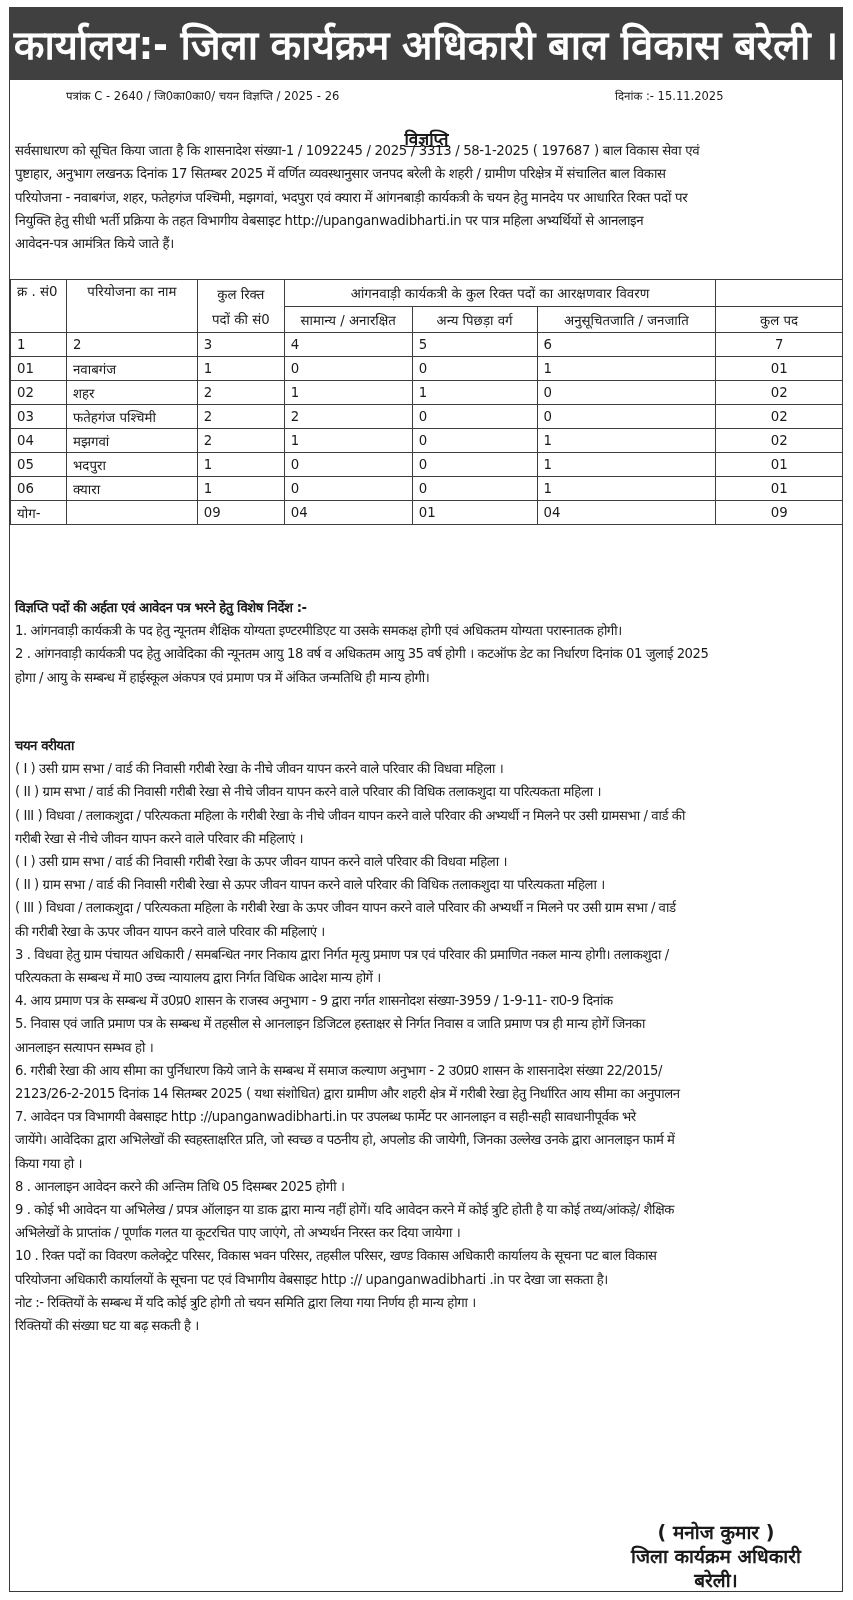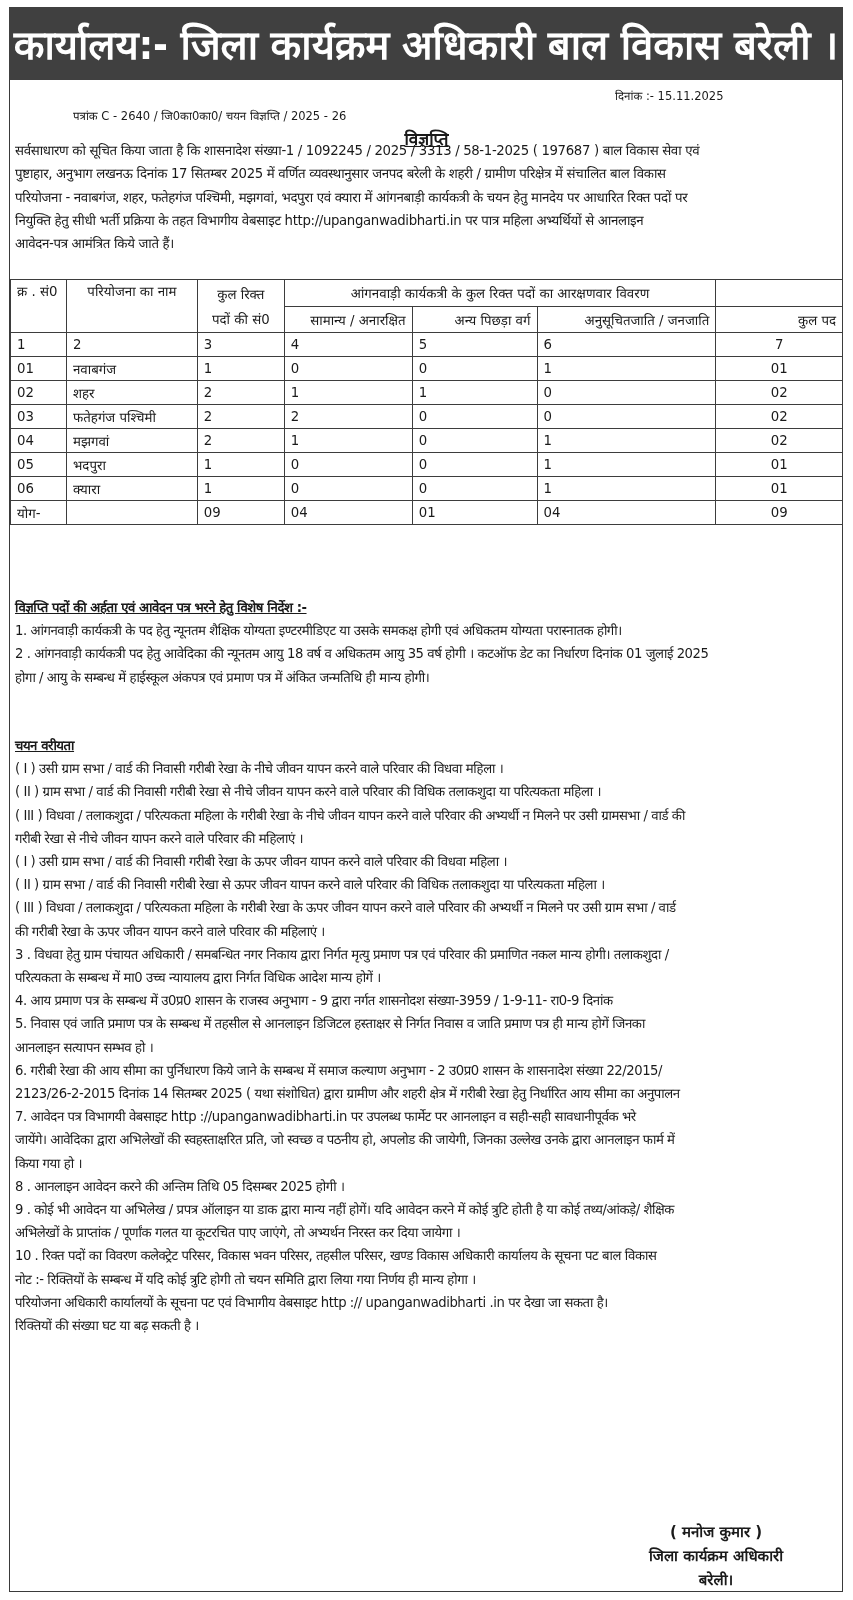--- a/index.html
+++ b/index.html
@@ -5,39 +5,39 @@
   html, body { margin:0; padding:0; background:#ffffff; }
   body { width:853px; height:1600px; position:relative; overflow:hidden;
          font-family:"DejaVu Sans", "Liberation Sans", sans-serif; color:#1a1a1a; }
   .frame { position:absolute; left:9px; top:7px; width:834px; height:1585px;
            border:1.5px solid #3a3a3a; box-sizing:border-box; }
   .banner { position:absolute; left:9px; top:7px; width:834px; height:73px; background:#404040;
             color:#ffffff; display:flex; align-items:center; justify-content:center;
             font-family:"DejaVu Sans Condensed","DejaVu Sans", sans-serif; font-weight:bold;
             font-size:40px; letter-spacing:0px; white-space:nowrap; }
   .ref-line { position:absolute; top:88px; left:0; width:853px; height:18px; font-size:11.5px; }
-  .ref-no { position:absolute; left:73px;margin-top:20px; }
+  .ref-no { position:absolute; left:66px; }
   .ref-date { position:absolute; left:615px; }
   .notice-title { position:absolute; top:107px; left:0; width:853px; text-align:center;
                   font-size:17px; font-weight:bold; text-decoration:underline;margin-top:20px; }
   .para { position:absolute; left:15px; width:824px; font-size:13.3px; line-height:23.3px; }
   .intro { top:131px; letter-spacing:-0.35px;margin-top:8px; }
   table.vac { position:absolute; left:10px; top:279px; width:833px; border-collapse:collapse;
               font-size:13.3px; }
   table.vac td { border:1.2px solid #3d3d3d; padding:0 6px; height:23px; vertical-align:middle;
                  white-space:nowrap; }
   table.vac tr.h1 td { height:26px; }
-  table.vac tr.h2 td { height:25px;text-align:right; }
+  table.vac tr.h2 td { height:25px; }
   .c { text-align:center; }
-  .u { text-decoration:underline; font-weight:bold; }
+  .u { font-weight:bold; }
   .b { font-weight:bold; }
   .body-text { position:absolute; left:15px; width:828px; font-size:13.2px; line-height:23.2px;
                letter-spacing:-0.45px; }
   .sig { position:absolute; right:22px; top:1520px; width:230px; text-align:center; font-weight:bold;
-         font-size:15px; line-height:24px; }
+         font-size:19px; line-height:24px; }
   .line { display:block; white-space:nowrap; }
 </style>
 </head>
 <body>
 
 <div class="frame"></div>
 
 <div class="banner">
   <span>कार्यालय:- जिला कार्यक्रम अधिकारी बाल विकास बरेली ।</span>
 </div>
@@ -183,22 +183,22 @@
   <span class="line">आनलाइन सत्यापन सम्भव हो ।</span>
   <span class="line">6. गरीबी रेखा की आय सीमा का पुर्निधारण किये जाने के सम्बन्ध में समाज कल्याण अनुभाग - 2 उ0प्र0 शासन के शासनादेश संख्या 22/2015/</span>
   <span class="line">2123/26-2-2015 दिनांक 14 सितम्बर 2025 ( यथा संशोधित) द्वारा ग्रामीण और शहरी क्षेत्र में गरीबी रेखा हेतु निर्धारित आय सीमा का अनुपालन</span>
   <span class="line">7. आवेदन पत्र विभागयी वेबसाइट http ://upanganwadibharti.in पर उपलब्ध फार्मेट पर आनलाइन व सही-सही सावधानीपूर्वक भरे</span>
   <span class="line">जायेंगे। आवेदिका द्वारा अभिलेखों की स्वहस्ताक्षरित प्रति, जो स्वच्छ व पठनीय हो, अपलोड की जायेगी, जिनका उल्लेख उनके द्वारा आनलाइन फार्म में</span>
   <span class="line">किया गया हो ।</span>
   <span class="line">8 . आनलाइन आवेदन करने की अन्तिम तिथि 05 दिसम्बर 2025 होगी ।</span>
   <span class="line">9 . कोई भी आवेदन या अभिलेख / प्रपत्र ऑलाइन या डाक द्वारा मान्य नहीं होगें। यदि आवेदन करने में कोई त्रुटि होती है या कोई तथ्य/आंकड़े/ शैक्षिक</span>
   <span class="line">अभिलेखों के प्राप्तांक / पूर्णांक गलत या कूटरचित पाए जाएंगे, तो अभ्यर्थन निरस्त कर दिया जायेगा ।</span>
   <span class="line">10 . रिक्त पदों का विवरण कलेक्ट्रेट परिसर, विकास भवन परिसर, तहसील परिसर, खण्ड विकास अधिकारी कार्यालय के सूचना पट बाल विकास</span>
+  <span class="line">परियोजना अधिकारी कार्यालयों के सूचना पट एवं विभागीय वेबसाइट http :// upanganwadibharti .in पर देखा जा सकता है।</span>
   <span class="line">नोट :- रिक्तियों के सम्बन्ध में यदि कोई त्रुटि होगी तो चयन समिति द्वारा लिया गया निर्णय ही मान्य होगा ।</span>
-  <span class="line">परियोजना अधिकारी कार्यालयों के सूचना पट एवं विभागीय वेबसाइट http :// upanganwadibharti .in पर देखा जा सकता है।</span>
   <span class="line">रिक्तियों की संख्या घट या बढ़ सकती है ।</span>
 </div>
 
 <div class="sig">
   <span class="line">( मनोज कुमार )</span>
   <span class="line">जिला कार्यक्रम अधिकारी</span>
   <span class="line">बरेली।</span>
 </div>
 
 </body></html>

